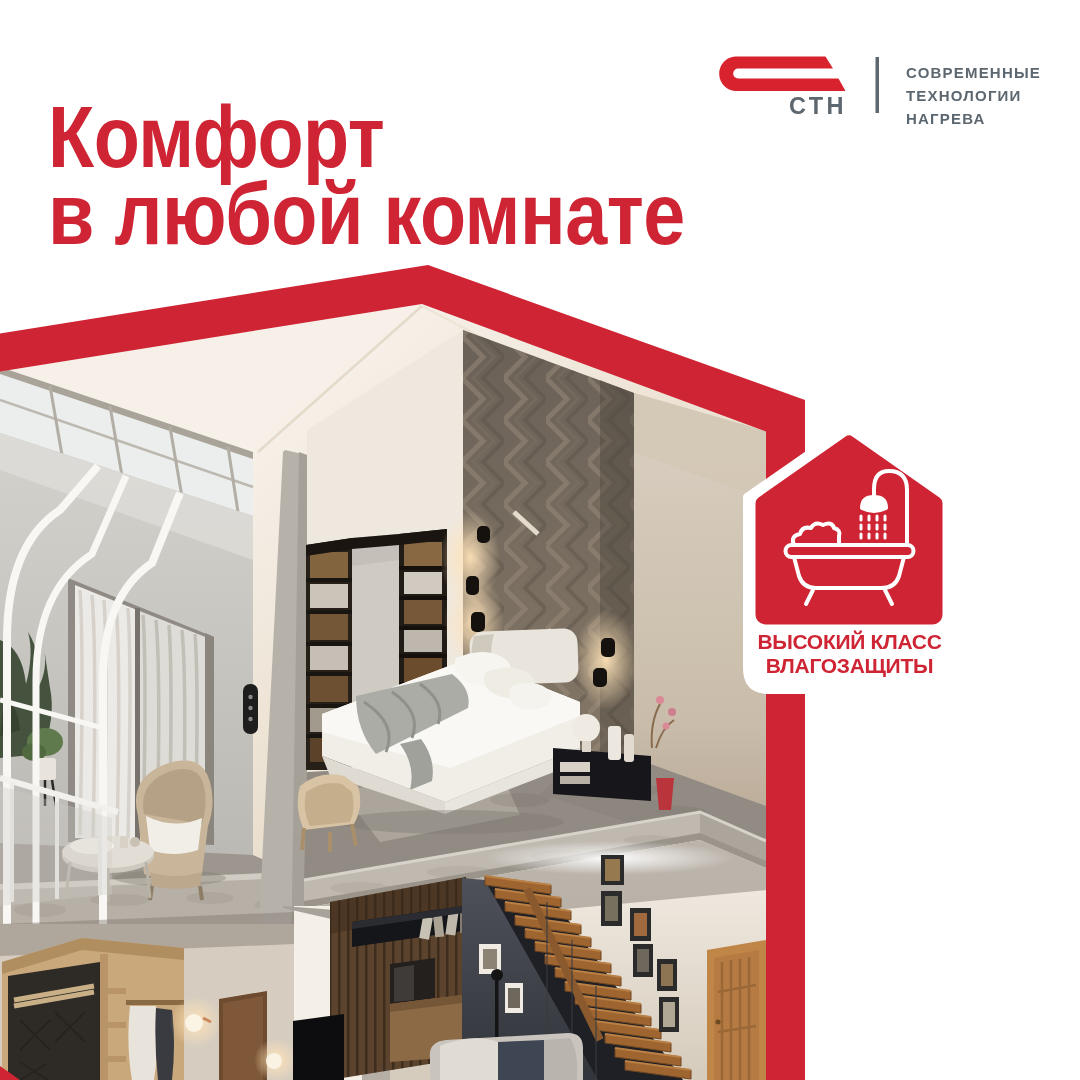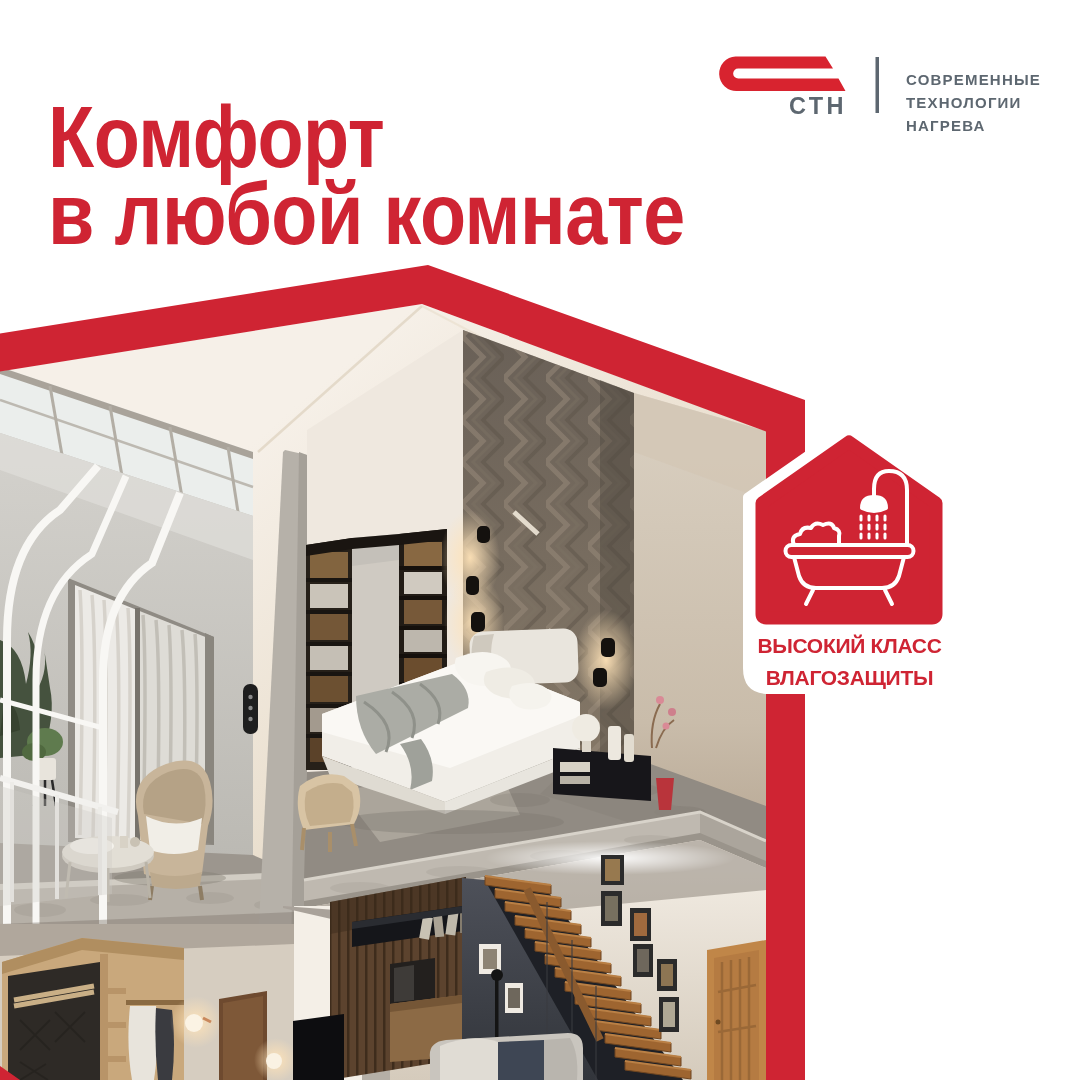--- a/index.html
+++ b/index.html
@@ -1,19 +1,19 @@
 <!DOCTYPE html>
 <html><head>
 <meta charset="utf-8">
 <style>
 html,body{margin:0;padding:0;width:1080px;height:1080px;background:#fff;overflow:hidden;}
 body{font-family:"Liberation Sans",sans-serif;position:relative;}
 .title{position:absolute;left:48px;top:98px;color:#CF2433;font-weight:bold;font-size:88px;line-height:77px;letter-spacing:-0.5px;white-space:nowrap;transform:scaleX(0.858);transform-origin:0 0;}
-.logotxt{position:absolute;left:906px;top:68px;color:#5D6770;font-weight:bold;font-size:15px;letter-spacing:1.2px;line-height:23px;white-space:nowrap;}
-.badgetxt{position:absolute;left:749px;top:630px;width:201px;text-align:center;color:#CF2433;font-weight:bold;font-size:21px;line-height:32px;letter-spacing:-0.3px;white-space:nowrap;}
+.logotxt{position:absolute;left:906px;top:61px;color:#5D6770;font-weight:bold;font-size:15px;letter-spacing:1.2px;line-height:23px;white-space:nowrap;}
+.badgetxt{position:absolute;left:749px;top:630px;width:201px;text-align:center;color:#CF2433;font-weight:bold;font-size:21px;line-height:24px;letter-spacing:-0.3px;white-space:nowrap;}
 svg{position:absolute;left:0;top:0;}
 </style>
 </head>
 <body>
 
 <div class="title">Комфорт<br>в любой комнате</div>
 
 <div class="logotxt">СОВРЕМЕННЫЕ<br>ТЕХНОЛОГИИ<br>НАГРЕВА</div>
 <svg width="1080" height="1080" viewBox="0 0 1080 1080">
 <defs>

